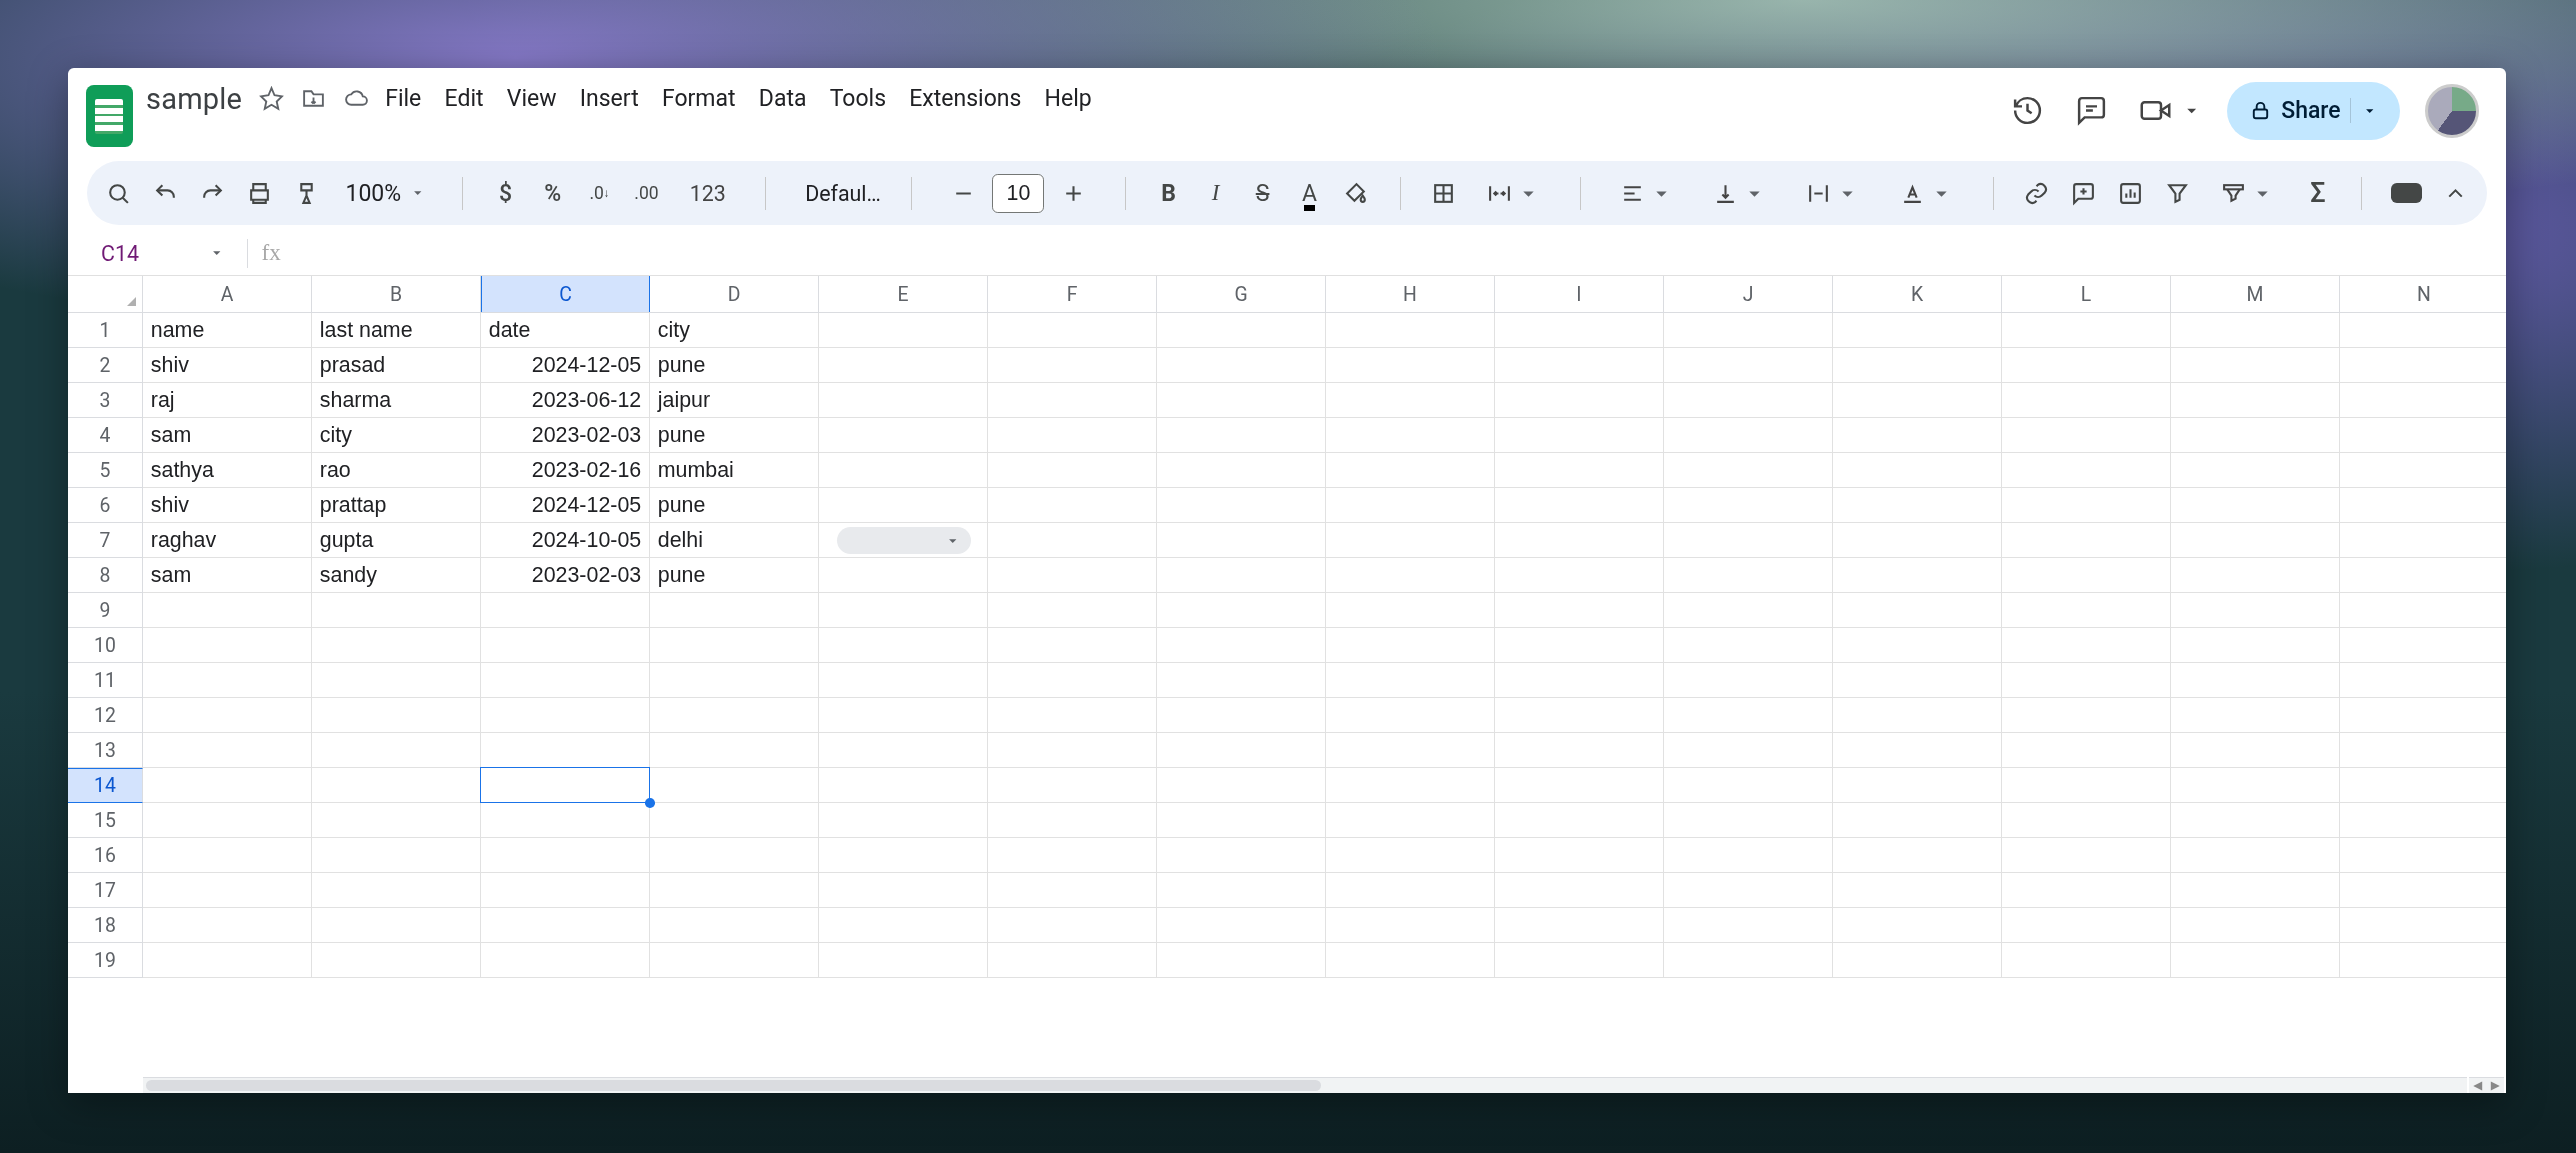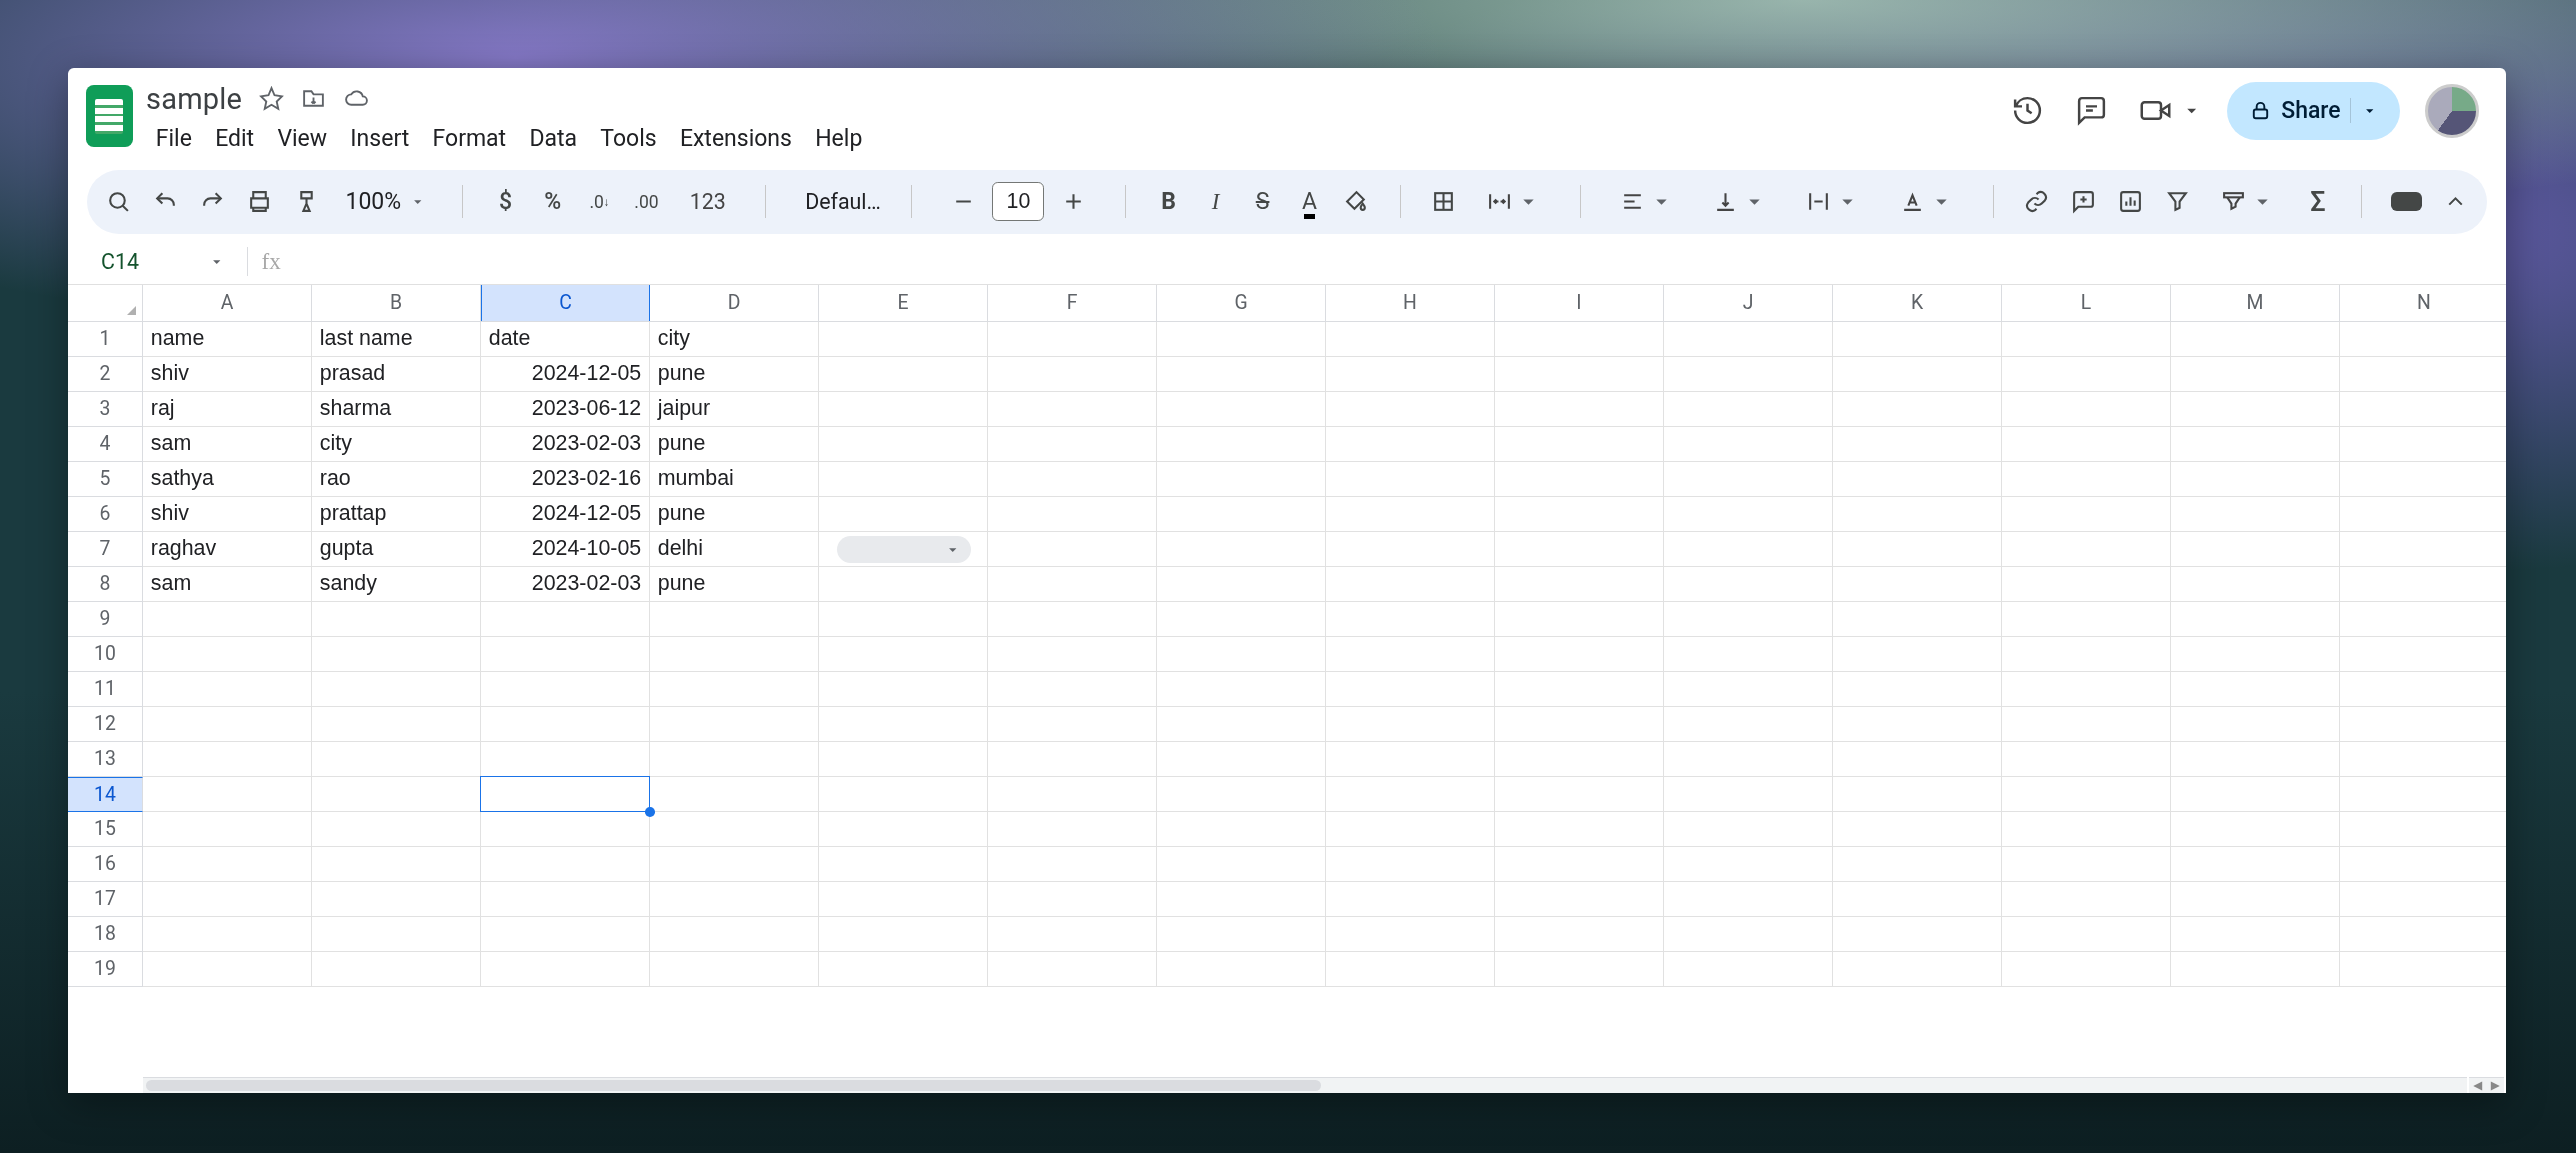--- a/index.html
+++ b/index.html
@@ -20,21 +20,21 @@
 .window {
   position: absolute; left: 68px; top: 68px; width: 2438px; height: 1025px;
   background: #fff; border-radius: 5.8px 5.8px 0 0; overflow: hidden;
   box-shadow: 0 9.7px 39px rgba(0,0,0,0.35);
   display: flex; flex-direction: column;
 }
 .titlebar { display: flex; align-items: flex-start; padding: 13.6px 19.4px 0 17.5px; gap: 13.6px; }
 .app-logo { width: 47px; height: 62px; background: #0f9d58; border-radius: 7.8px; position: relative; flex-shrink: 0; margin-top: 3.9px; }
 .app-logo::after { content:""; position:absolute; inset:13.6px 9.7px; background:#fff; border-radius:1.9px;
   background: repeating-linear-gradient(to bottom, #fff 0 5.8px, #43a868 5.8px 8.7px); }
-.title-col { flex: 1; display: flex; flex-direction: column; gap: 5.8px; }
+.title-col { flex: 1; display: flex; flex-direction: row; gap: 5.8px; }
 .title-row { display: flex; align-items: center; gap: 15.5px; }
 .doc-title { font-size: 29px; color: #3c4043; letter-spacing: 0.2px; }
 .title-icon { width: 27px; height: 27px; color: #5f6368; display:flex; align-items:center; justify-content:center; }
 .title-icon svg { width: 25px; height: 25px; }
 .menus { display: flex; gap: 3.9px; font-size: 23px; color: #202124; }
 .menu-item { padding: 3.9px 9.7px; border-radius: 5.8px; cursor: pointer; }
 .right-actions { display: flex; align-items: center; gap: 25px; padding-right: 7.8px; }
 .act-btn { width: 39px; height: 39px; color:#444; display:flex; align-items:center; justify-content:center; }
 .act-btn svg { width: 33px; height: 33px; }
 .meet { display:flex; align-items:center; gap:5.8px; }
@@ -53,21 +53,21 @@
 .zoom-box { display:flex; align-items:center; gap:7.8px; font-size:23px; color:#202124; padding:0 5.8px; }
 .font-box { font-size:21.4px; color:#202124; display:flex; align-items:center; gap:29px; padding:0 9.7px; width:126px; white-space:nowrap; overflow:hidden; }
 .fontsize { display:flex; align-items:center; gap:7.8px; }
 .fs-input { width:52px; height:39px; border:1px solid #747775; border-radius:5.8px; text-align:center; font-size:21.4px; color:#202124; background:#fff; }
 .color-a { position:relative; }
 .color-a .bar { position:absolute; left:7.8px; right:7.8px; bottom:3.9px; height:5.8px; background:#000; }
 .pill { width:31px; height:19.4px; border-radius:5.8px; background:#444746; }
 .collapse { margin-left:auto; }
 .namebox-row { display:flex; align-items:center; padding: 9.7px 19.4px 3.9px 19.4px; gap: 13.6px; }
 .namebox { display:flex; align-items:center; gap:5.8px; background:#fff;
-  padding:5.8px 7.8px 5.8px 13.6px; font-size:21.4px; color:#14532d; width:146px; justify-content:space-between; }
+  padding:5.8px 7.8px 5.8px 13.6px; font-size:21.4px; color:#701a75; width:146px; justify-content:space-between; }
 .fx { font-family: "Times New Roman", serif; font-size:23px; color:#a8a8a8; }
 .fx-input { flex:1; height:31px; }
 .nbsep { width:1px; height:29px; background:#dadce0; }
 .grid-area { flex:1; position:relative; overflow:hidden; display:flex; flex-direction:column; border-top:1px solid #e0e0e0; }
 .col-headers { display:flex; height:37px; background:#fff; border-bottom:1px solid #dadce0; }
 .corner { width:75px; flex-shrink:0; border-right:1px solid #dadce0; background:#fff; position:relative; }
 .corner::after { content:""; position:absolute; right:5.8px; bottom:5.8px; width:0; height:0;
   border-style:solid; border-width:0 0 9.7px 9.7px; border-color:transparent transparent #b0b0b0 transparent; }
 .col-h { width:169px; flex-shrink:0; border-right:1px solid #dadce0; display:flex;
   align-items:center; justify-content:center; font-size:19.4px; color:#5f6368; background:#fff; }

